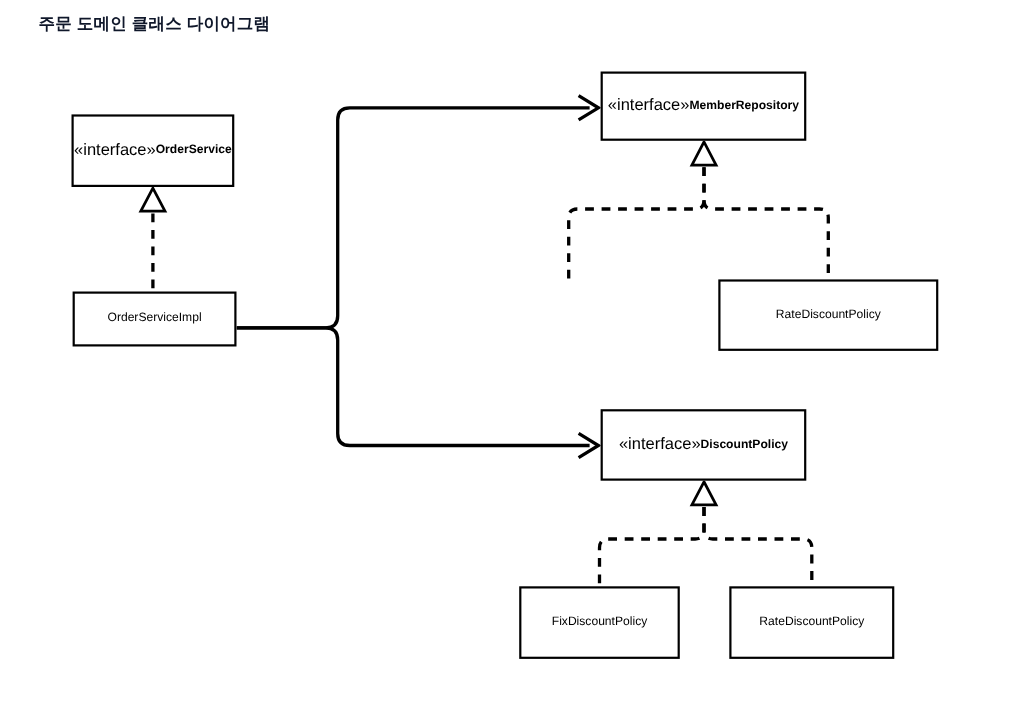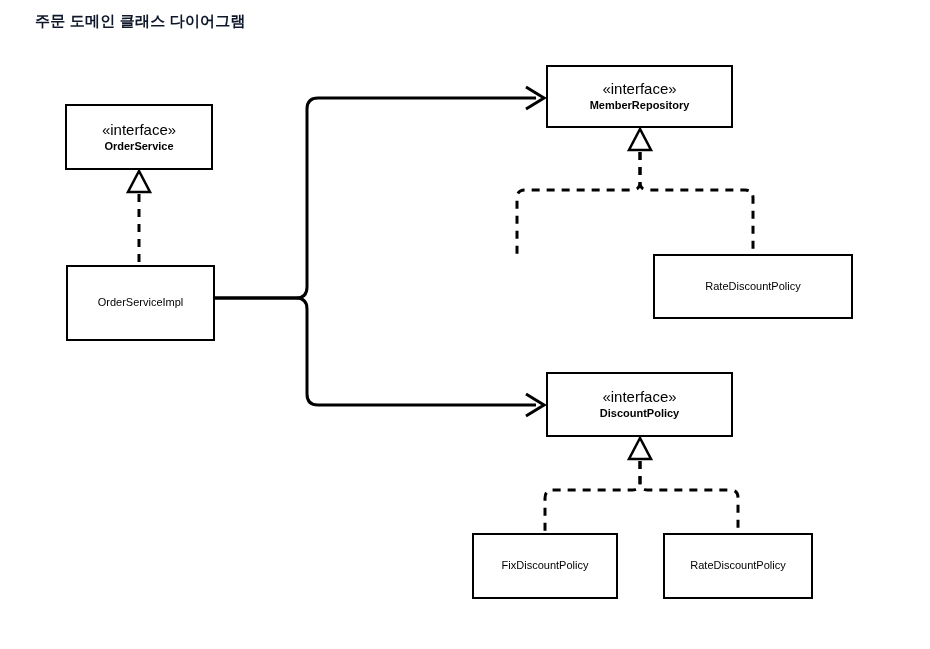--- a/index.html
+++ b/index.html
@@ -21,33 +21,32 @@
     letter-spacing: 0.2px;
     color: #0f172a;
   }
   .connectors { position: absolute; left: 0; top: 0; width: 930px; height: 649px; }
   .class-box {
     position: absolute;
     box-sizing: border-box;
     background: #ffffff;
     border: 2px solid #000000;
     display: flex;
-    flex-direction: column;
     align-items: center;
     justify-content: center;
     text-align: center;
     line-height: 1.25;
   }
   .stereotype { font-size: 15px; font-weight: 400; }
   .class-name { font-size: 11px; font-weight: 400; white-space: nowrap; }
   .class-box.interface .class-name { font-weight: 700; }
 
   
   #box-order-service        { left: 65px;  top: 104px; width: 148px; height: 66px; }
-  #box-order-service-impl   { left: 66px;  top: 265px; width: 149px; height: 76px; }
+  #box-order-service-impl   { left: 66px;  top: 265px; width: 149px; height: 50px; }
   #box-member-repository    { left: 546px; top: 65px;  width: 187px; height: 63px; }
   #box-memory-member-repo   { left: 412px; top: 254px; width: 208px; height: 65px; }
   #box-db-member-repo       { left: 653px; top: 254px; width: 200px; height: 65px; }
   #box-discount-policy      { left: 546px; top: 372px; width: 187px; height: 65px; }
   #box-fix-discount-policy  { left: 472px; top: 533px; width: 146px; height: 66px; }
   #box-rate-discount-policy { left: 663px; top: 533px; width: 150px; height: 66px; }
 
   .solid-line  { fill: none; stroke: #000000; stroke-width: 3; }
   .dashed-line { fill: none; stroke: #000000; stroke-width: 3; stroke-dasharray: 8 7; }
   .tri-head    { fill: #ffffff; stroke: #000000; stroke-width: 2.5; stroke-linejoin: miter; }

